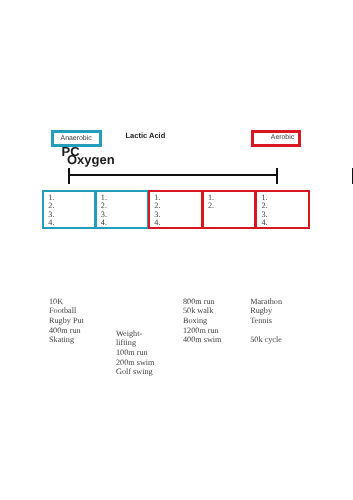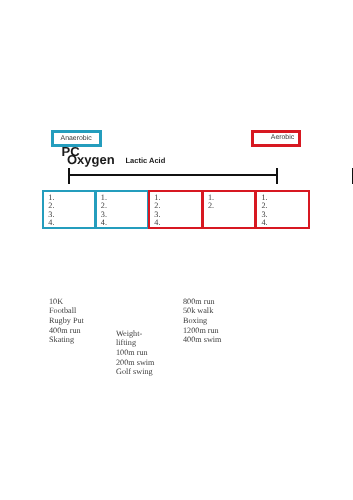--- a/index.html
+++ b/index.html
@@ -13,21 +13,21 @@
             justify-content:center;font-family:"Liberation Sans",sans-serif;
             font-weight:normal;font-size:6.9px;color:#333333;line-height:8px;
             padding-top:2.3px;box-sizing:border-box;}
   #anaerobic-box{left:50.6px;top:129.8px;width:51px;height:17.4px;border:3px solid #249DBD;}
   #aerobic-box{left:251px;top:129.9px;width:50px;height:17px;border:3px solid #D71821;
                padding-left:13px;padding-top:1.4px;}
   .kw{position:absolute;font-family:"Liberation Sans",sans-serif;font-weight:bold;
       font-size:7.2px;line-height:8px;color:#1a1a1a;white-space:nowrap;}
   #pc{left:61.5px;top:147.8px;font-size:13px;}
   #oxygen{left:67px;top:155.8px;font-size:13px;}
-  #lactic{left:125.5px;top:157px;font-size:7.5px;}
+  #lactic{left:125.5px;top:132px;font-size:7.5px;}
   .dimline{position:absolute;left:69px;top:174.2px;width:209px;height:2px;background:#111;}
   .tick{position:absolute;width:2px;height:16px;background:#111;top:168px;}
   #tick-left{left:68px;}
   #tick-right{left:276px;}
   .boxrow{position:absolute;left:42.3px;top:189.6px;display:flex;}
   .cell{width:53.54px;height:39px;box-sizing:border-box;position:relative;background:#fff;}
   .cell + .cell{margin-left:-1px;width:54.54px;}
   .cell ol{margin:0;padding:2.6px 0 0 4px;list-style:none;}
   .cell li{font-family:"Liberation Serif",serif;font-size:8.2px;line-height:8.2px;color:#3a3a3a;}
   .blue{border:2.0px solid #249DBD;}
@@ -114,16 +114,23 @@
         <div>200m swim</div>
         <div>Golf swing</div>
       </div>
       <div class="col c3">
         <div>800m run</div>
         <div>50k walk</div>
         <div>Boxing</div>
         <div>1200m run</div>
         <div>400m swim</div>
       </div>
+      <div class="col c4">
+        <div>Marathon</div>
+        <div>Rugby</div>
+        <div>Tennis</div>
+        <div>&nbsp;</div>
+        <div>50k cycle</div>
+      </div>
     </div>
 
   <div class="edge-mark"></div>
 </div>
 
 </body></html>

